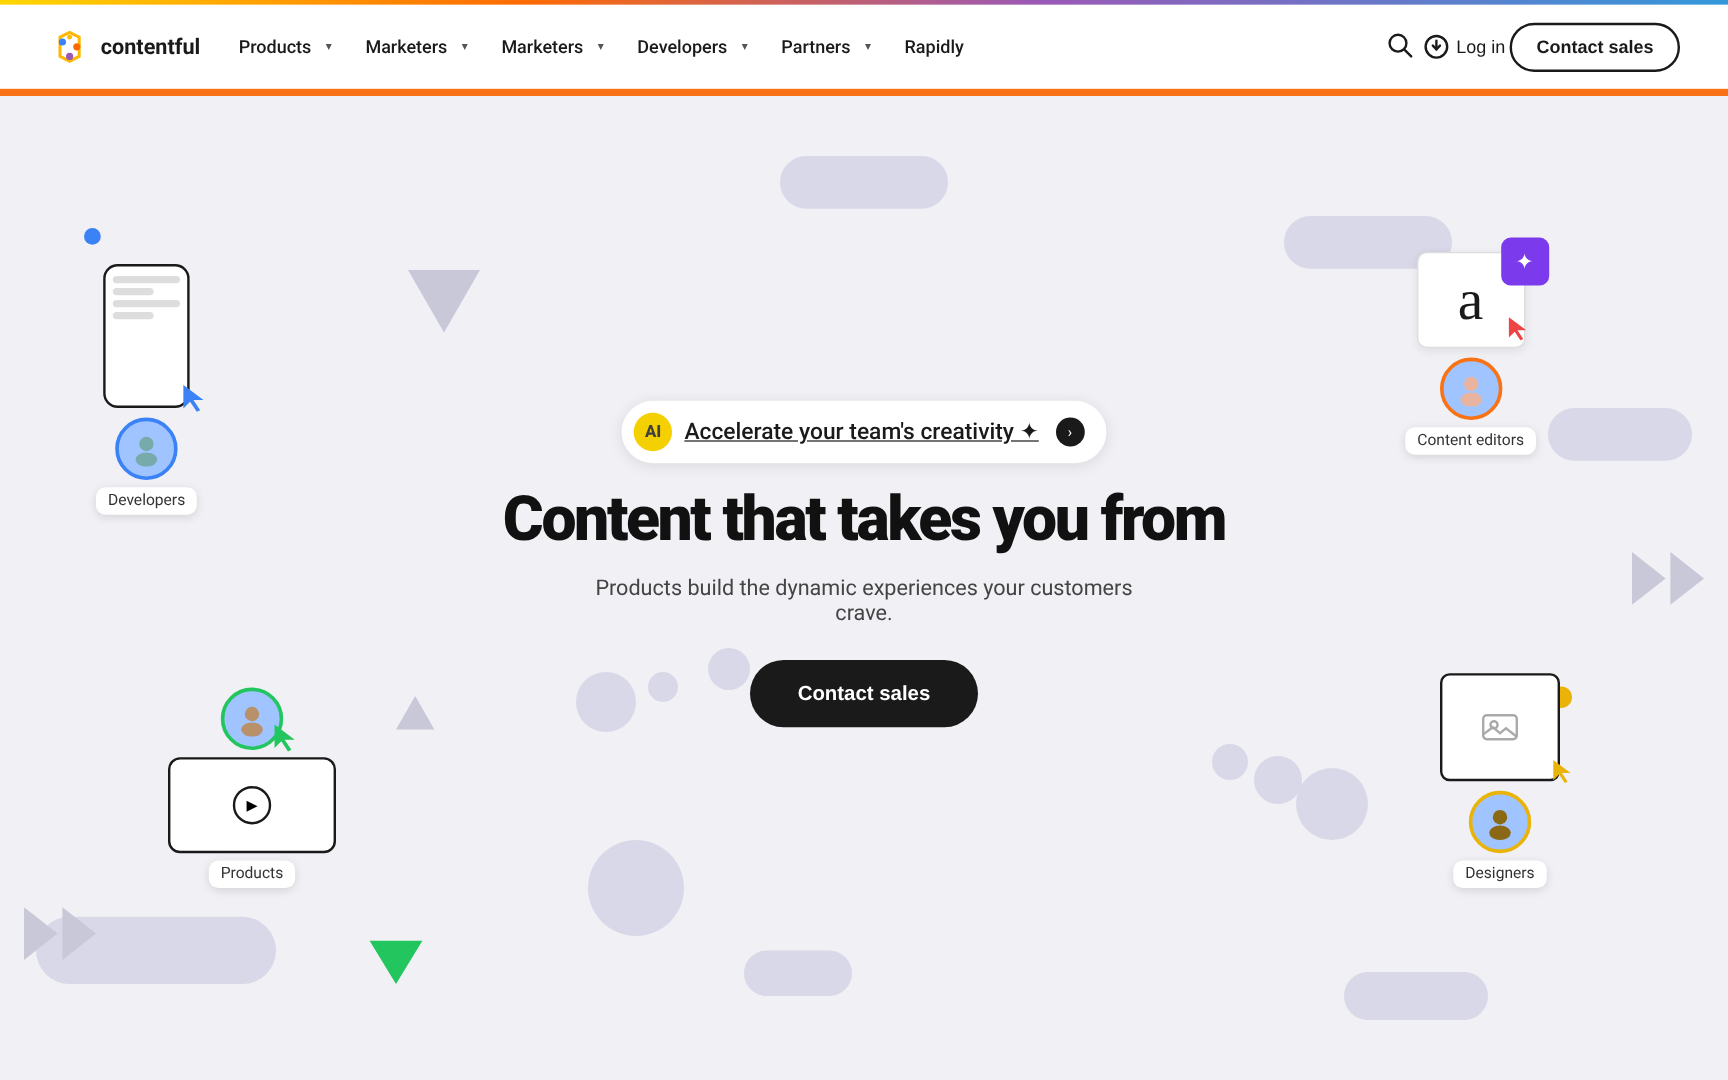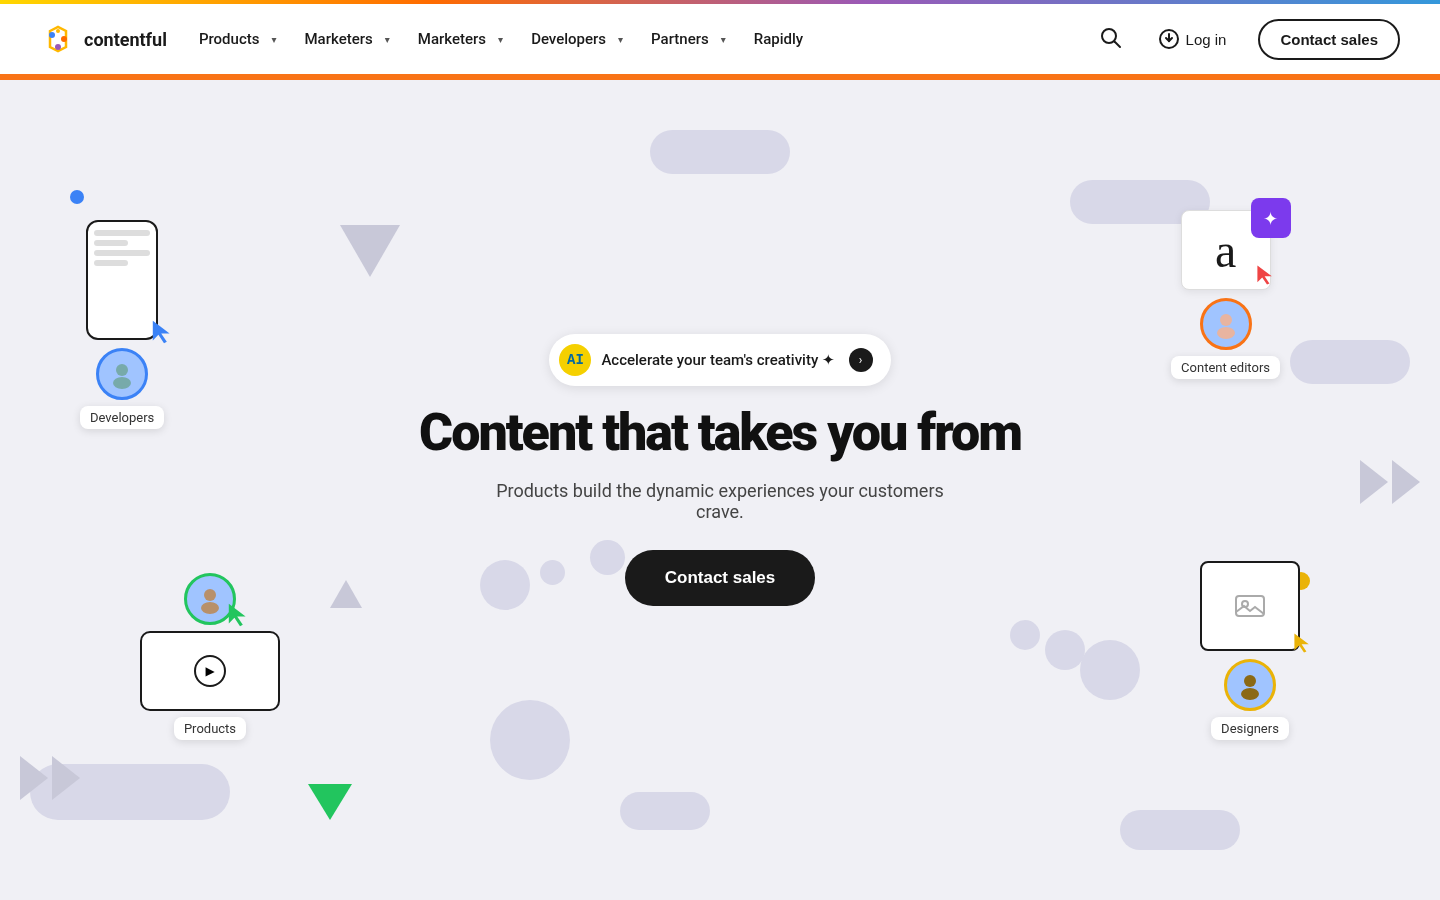--- a/index.html
+++ b/index.html
@@ -20,21 +20,21 @@
     .nav-left { display: flex; align-items: center; gap: 32px; }
     .logo { display: flex; align-items: center; gap: 8px; font-weight: 700; font-size: 18px; color: #1a1a1a; }
     .logo-icon { width: 36px; height: 36px; }
     .nav-links { display: flex; align-items: center; gap: 28px; }
     .nav-link {
       display: flex; align-items: center; gap: 12px;
       font-size: 15px; color: #1a1a1a; cursor: pointer; text-decoration: none;
       font-weight: 500;
     }
     .chevron { font-size: 10px; color: #555; }
-    .nav-right { display: flex; align-items: center; gap: 32px; }
+    .nav-right { display: flex; align-items: center; gap: 4px; }
     .search-btn { background: none; border: none; cursor: pointer; padding: 4px; }
     .login-btn {
       display: flex; align-items: center; gap: 6px;
       background: none; border: none; cursor: pointer;
       font-size: 15px; font-weight: 500; color: #1a1a1a;
     }
     .contact-btn {
       padding: 10px 20px; border-radius: 24px;
       border: 2px solid #1a1a1a; background: #fff;
       font-size: 15px; font-weight: 600; cursor: pointer; color: #1a1a1a;
@@ -57,23 +57,23 @@
     .ai-badge {
       display: flex; align-items: center; gap: 10px;
       background: #fff; border-radius: 50px;
       padding: 10px 18px 10px 10px;
       box-shadow: 0 2px 12px rgba(0,0,0,0.1);
       cursor: pointer;
     }
     .ai-label {
       background: #f5d000; border-radius: 50%; width: 32px; height: 32px;
       display: flex; align-items: center; justify-content: center;
-      font-weight: 800; font-size: 14px; color: #0369a1; font-family: Liberation Mono, monospace;
-    }
-    .ai-text { font-size: 15px; color: #1a1a1a; font-weight: 500; }
+      font-weight: 800; font-size: 14px; color: #404040;
+    }
+    .ai-text { font-size: 19px; color: #1a1a1a; font-weight: 500; text-decoration: underline; }
     .ai-arrow {
       width: 24px; height: 24px; border-radius: 50%; background: #1a1a1a;
       display: flex; align-items: center; justify-content: center;
       color: #fff; font-size: 12px; margin-left: 4px;
     }
 
     .hero-title {
       font-size: 52px; font-weight: 900; color: #111; line-height: 1.05;
       max-width: 820px; letter-spacing: -2px;
     }

